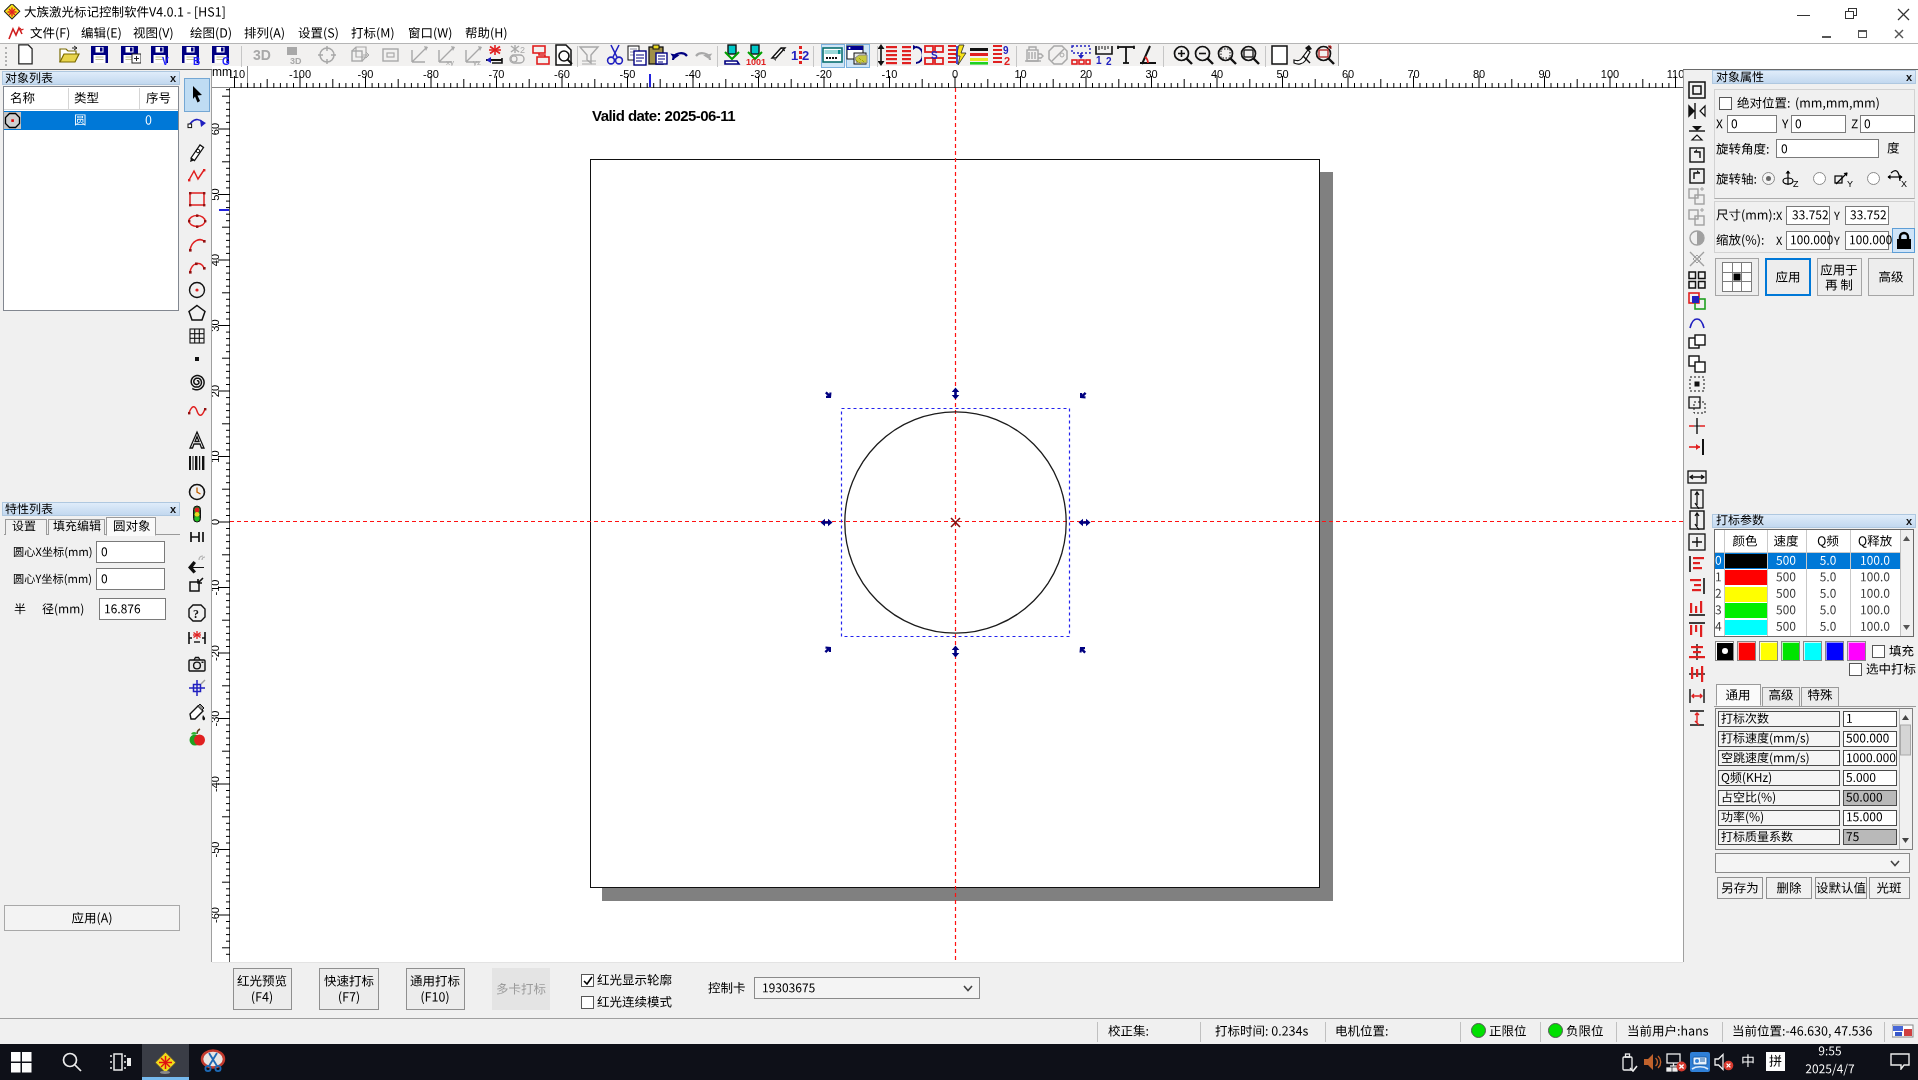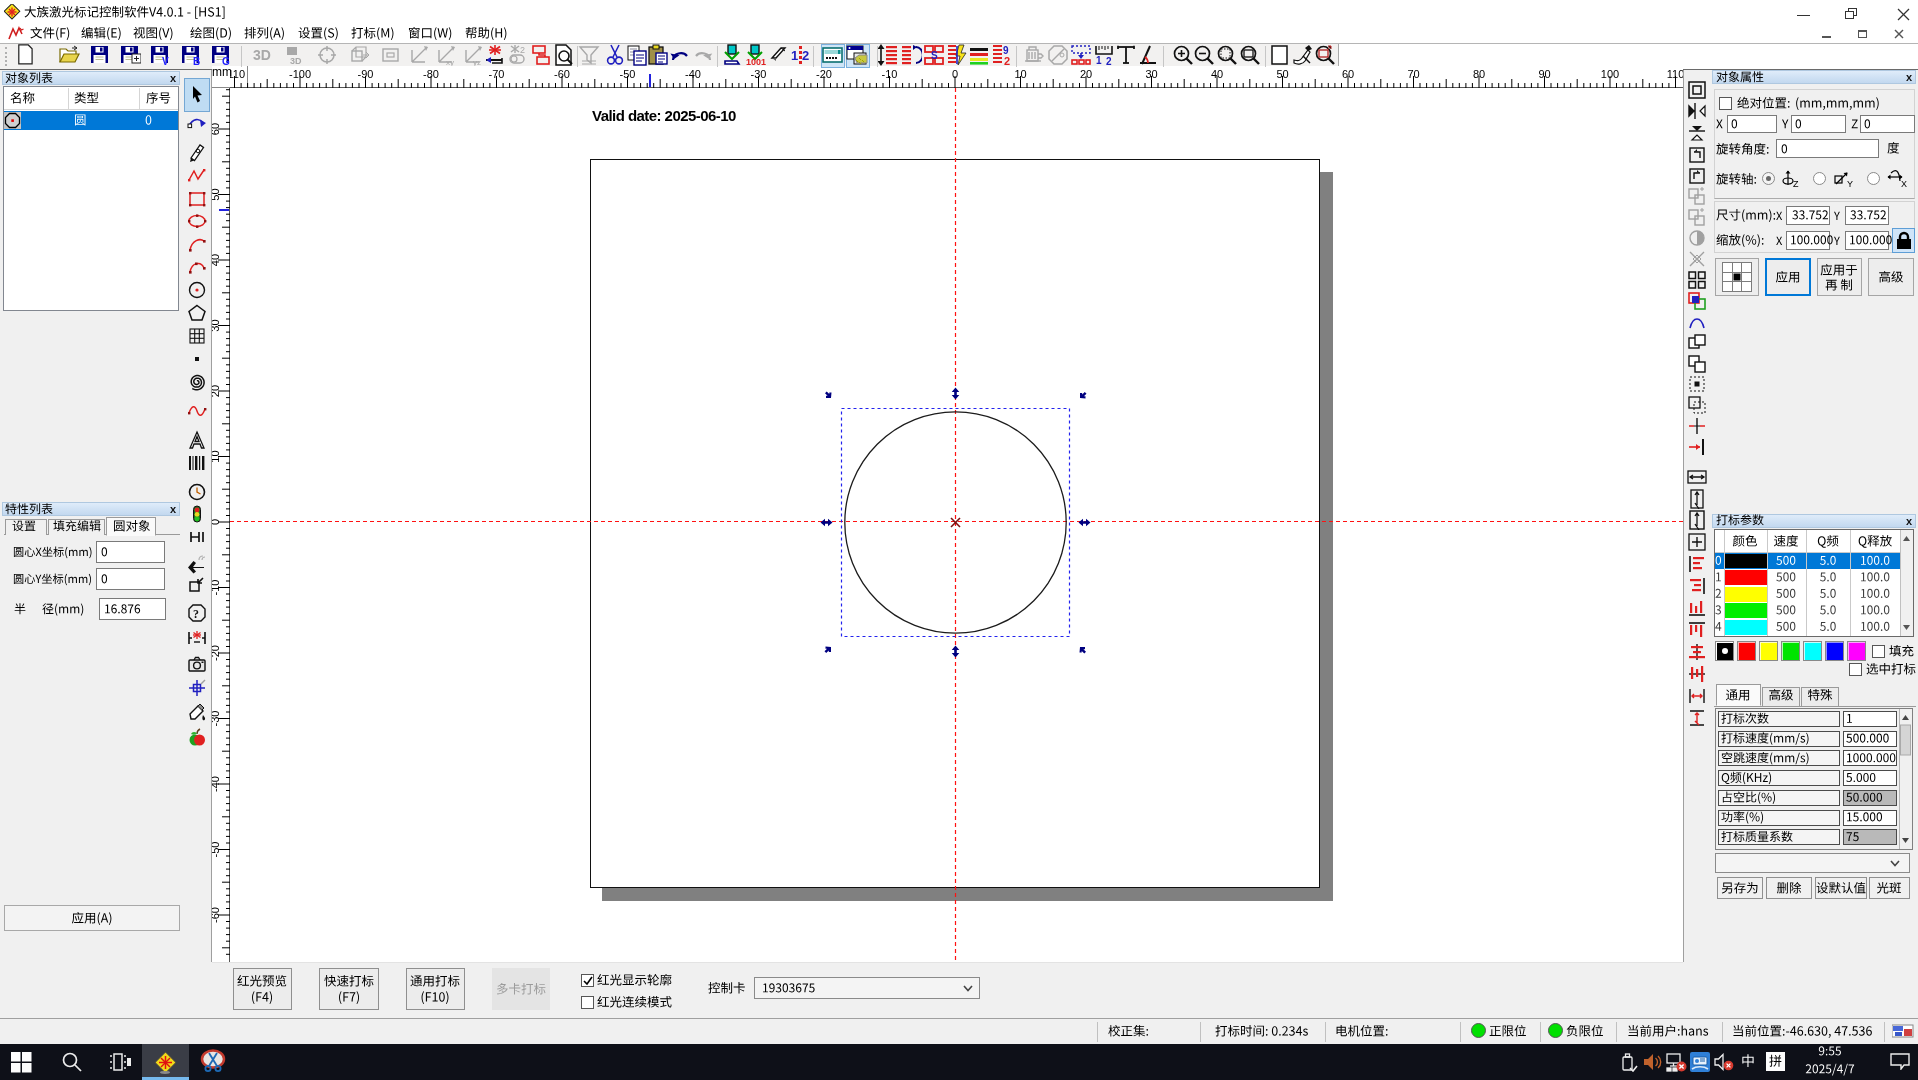--- a/index.html
+++ b/index.html
@@ -1313,21 +1313,21 @@
     <g stroke="#111" stroke-width="1.4" fill="none">
       <path d="M3 3 v14 M17 3 v14"></path>
     </g>
     <path d="M5 10 h10 M7 8 l-2 2 2 2 M13 8 l2 2 -2 2" stroke="#e02020" fill="none" stroke-width="1.4"></path>
   </svg><svg class="ab" style="left:1687px;top:708px" width="20" height="20" viewBox="0 0 20 20">
     <g stroke="#111" stroke-width="1.4" fill="none">
       <path d="M3 3 h14 M3 17 h14"></path>
     </g>
     <path d="M10 5 v10 M8 7 l2 -2 2 2 M8 13 l2 2 2 2" stroke="#e02020" fill="none" stroke-width="1.4"></path>
   </svg>
-<div class="ab lin" style="left:592px;top:107px;font-size:15px;letter-spacing:-0.55px;font-weight:bold;color:#000">Valid date: 2025-06-10</div>
+<div class="ab lin" style="left:592px;top:107px;font-size:15px;letter-spacing:-0.55px;font-weight:bold;color:#000">Valid date: 2025-06-11</div>
 <svg width="1918" height="1080" viewBox="0 0 1918 1080" style="position:absolute;left:0;top:0;z-index:60;pointer-events:none">
     <defs>
       <path id="g0" d="M461 -839C460 -760 461 -659 446 -553H62V-476H433C393 -286 293 -92 43 16C64 32 88 59 100 78C344 -34 452 -226 501 -419C579 -191 708 -14 902 78C915 56 939 25 958 8C764 -73 633 -255 563 -476H942V-553H526C540 -658 541 -758 542 -839Z"></path>
       <path id="g1" d="M558 -841C526 -728 471 -617 403 -545C420 -536 449 -516 462 -504C494 -542 525 -589 553 -642H951V-710H585C601 -747 615 -786 626 -825ZM587 -610C559 -520 510 -434 450 -376C467 -367 497 -348 510 -337C537 -365 563 -401 586 -441H666V-329L665 -293H448V-224H656C636 -138 580 -45 419 27C435 40 457 63 467 78C610 9 679 -79 711 -164C754 -57 824 29 918 74C929 56 950 29 967 16C865 -24 792 -115 752 -224H949V-293H736L737 -329V-441H909V-507H621C634 -535 645 -564 655 -594ZM153 -813C187 -770 231 -713 251 -676H41V-606H154C152 -330 143 -102 34 29C53 40 78 64 89 80C178 -30 208 -195 219 -396H335C328 -133 321 -39 305 -17C298 -6 290 -4 276 -5C261 -5 228 -5 191 -8C202 10 209 39 210 60C248 61 286 62 308 59C334 57 351 49 366 27C391 -6 397 -112 405 -431C405 -441 405 -464 405 -464H222L225 -606H429V-676H256L317 -709C295 -744 250 -801 214 -842Z"></path>
       <path id="g2" d="M340 -551H517V-471H340ZM340 -682H517V-604H340ZM64 -786C114 -750 173 -696 203 -659L249 -708C219 -744 157 -794 107 -829ZM35 -509C83 -478 144 -432 173 -402L218 -453C187 -483 125 -527 77 -555ZM46 26 107 65C148 -25 197 -146 232 -248L179 -286C140 -177 85 -50 46 26ZM692 -841C674 -685 640 -534 582 -432V-738H444L479 -830L401 -841C396 -811 384 -771 374 -738H278V-415H575C590 -403 614 -377 624 -366C640 -392 655 -422 669 -454C684 -359 708 -257 748 -163C707 -82 653 -16 579 35C594 46 620 70 629 81C692 32 742 -25 781 -93C817 -27 863 33 922 79C932 61 956 32 970 19C905 -27 855 -91 817 -164C867 -277 896 -415 914 -579H960V-648H728C741 -706 752 -768 760 -830ZM366 -394 390 -339H237V-276H336V-240C336 -167 322 -50 198 37C215 49 238 68 250 81C345 12 381 -74 393 -151H509C504 -53 498 -14 488 -3C482 4 475 6 462 6C450 6 417 5 381 2C391 18 397 44 399 64C436 66 474 65 494 64C516 62 532 56 546 40C564 18 570 -39 577 -185C578 -194 578 -213 578 -213H400V-238V-276H612V-339H462C453 -362 441 -389 429 -410ZM849 -579C836 -451 816 -339 782 -244C742 -348 720 -462 707 -566L711 -579Z"></path>
       <path id="g3" d="M138 -766C189 -687 239 -582 256 -516L329 -544C310 -612 257 -714 206 -791ZM795 -802C767 -723 712 -612 669 -544L733 -519C777 -584 831 -687 873 -774ZM459 -840V-458H55V-387H322C306 -197 268 -55 34 16C51 31 73 61 81 80C333 -3 383 -167 401 -387H587V-32C587 54 611 78 701 78C719 78 826 78 846 78C931 78 951 35 960 -129C939 -135 907 -148 890 -161C886 -17 880 7 840 7C816 7 728 7 709 7C670 7 662 1 662 -32V-387H948V-458H535V-840Z"></path>
       <path id="g4" d="M466 -764V-693H902V-764ZM779 -325C826 -225 873 -95 888 -16L957 -41C940 -120 892 -247 843 -345ZM491 -342C465 -236 420 -129 364 -57C381 -49 411 -28 425 -18C479 -94 529 -211 560 -327ZM422 -525V-454H636V-18C636 -5 632 -1 617 0C604 0 557 1 505 -1C515 22 526 54 529 76C599 76 645 74 674 62C703 49 712 26 712 -17V-454H956V-525ZM202 -840V-628H49V-558H186C153 -434 88 -290 24 -215C38 -196 58 -165 66 -145C116 -209 165 -314 202 -422V79H277V-444C311 -395 351 -333 368 -301L412 -360C392 -388 306 -498 277 -531V-558H408V-628H277V-840Z"></path>
       <path id="g5" d="M124 -769C179 -720 249 -652 280 -608L335 -661C300 -703 230 -769 176 -815ZM200 61V60C214 41 242 20 408 -98C400 -113 389 -143 384 -163L280 -92V-526H46V-453H206V-93C206 -44 175 -10 157 4C171 17 192 45 200 61ZM419 -770V-695H816V-442H438V-57C438 41 474 65 586 65C611 65 790 65 816 65C925 65 951 20 962 -143C940 -148 908 -161 889 -175C884 -33 874 -7 812 -7C773 -7 621 -7 591 -7C527 -7 515 -16 515 -56V-370H816V-318H891V-770Z"></path>
       <path id="g6" d="M695 -553C758 -496 843 -415 884 -369L933 -418C889 -463 804 -540 741 -594ZM560 -593C513 -527 440 -460 370 -415C384 -402 408 -372 417 -358C489 -410 572 -491 626 -569ZM164 -841V-646H43V-575H164V-336C114 -319 68 -305 32 -294L49 -219L164 -261V-16C164 -2 159 2 147 2C135 3 96 3 53 2C63 22 72 53 74 71C137 72 177 69 200 58C225 46 234 25 234 -16V-286L342 -325L330 -394L234 -360V-575H338V-646H234V-841ZM332 -20V47H964V-20H689V-271H893V-338H413V-271H613V-20ZM588 -823C602 -792 619 -752 631 -719H367V-544H435V-653H882V-554H954V-719H712C700 -754 678 -802 658 -841Z"></path>
       <path id="g7" d="M676 -748V-194H747V-748ZM854 -830V-23C854 -7 849 -2 834 -2C815 -1 759 -1 700 -3C710 20 721 55 725 76C800 76 855 74 885 62C916 48 928 26 928 -24V-830ZM142 -816C121 -719 87 -619 41 -552C60 -545 93 -532 108 -524C125 -553 142 -588 158 -627H289V-522H45V-453H289V-351H91V-2H159V-283H289V79H361V-283H500V-78C500 -67 497 -64 486 -64C475 -63 442 -63 400 -65C409 -46 418 -19 421 1C476 1 515 0 538 -11C563 -23 569 -42 569 -76V-351H361V-453H604V-522H361V-627H565V-696H361V-836H289V-696H183C194 -730 204 -766 212 -802Z"></path>

